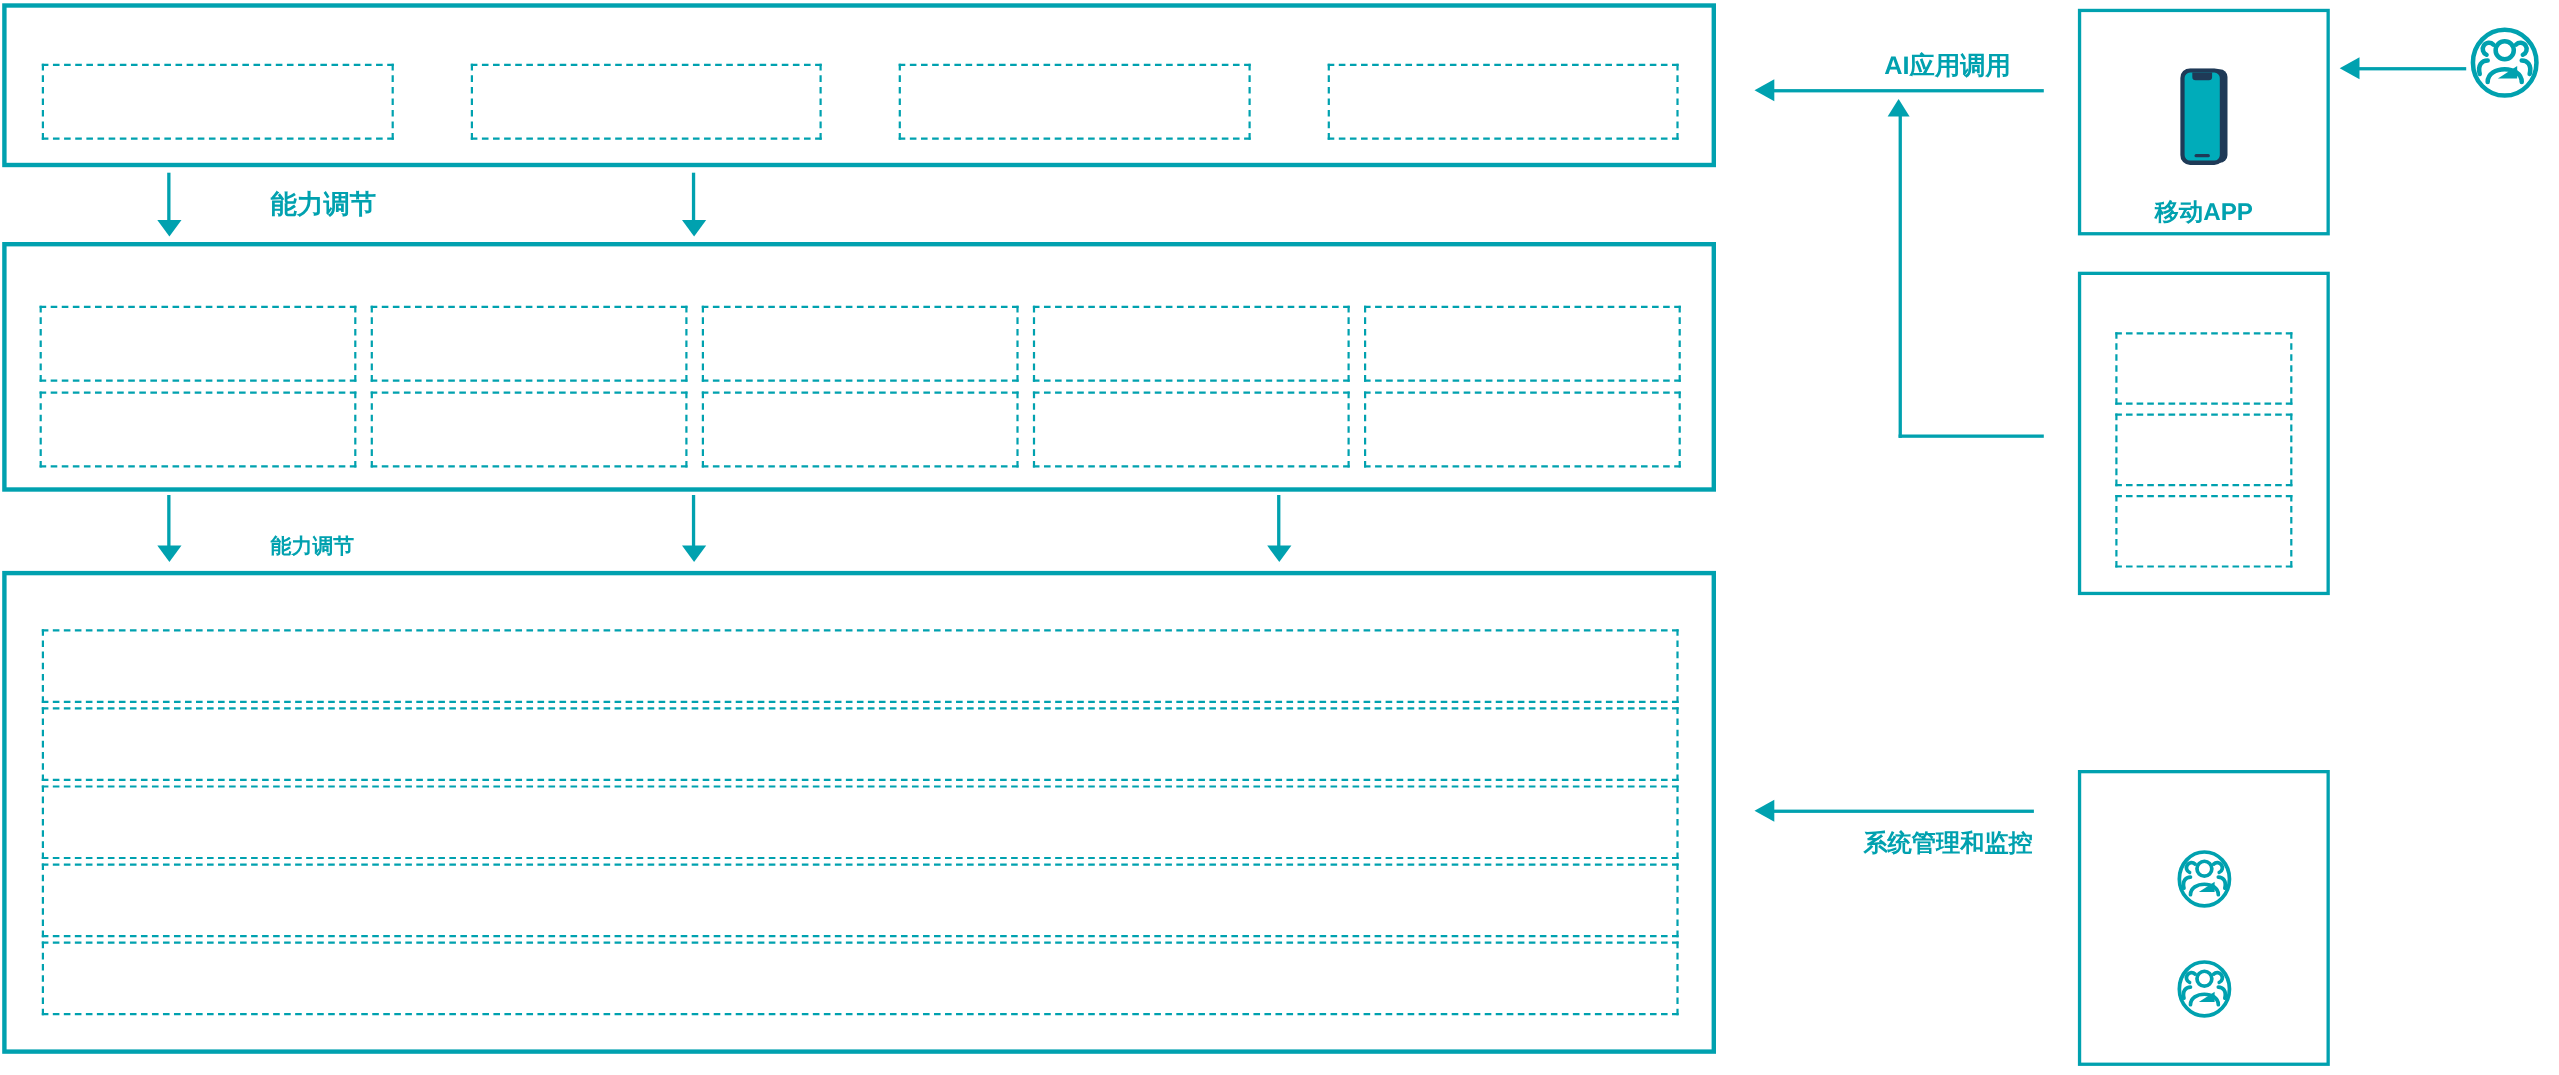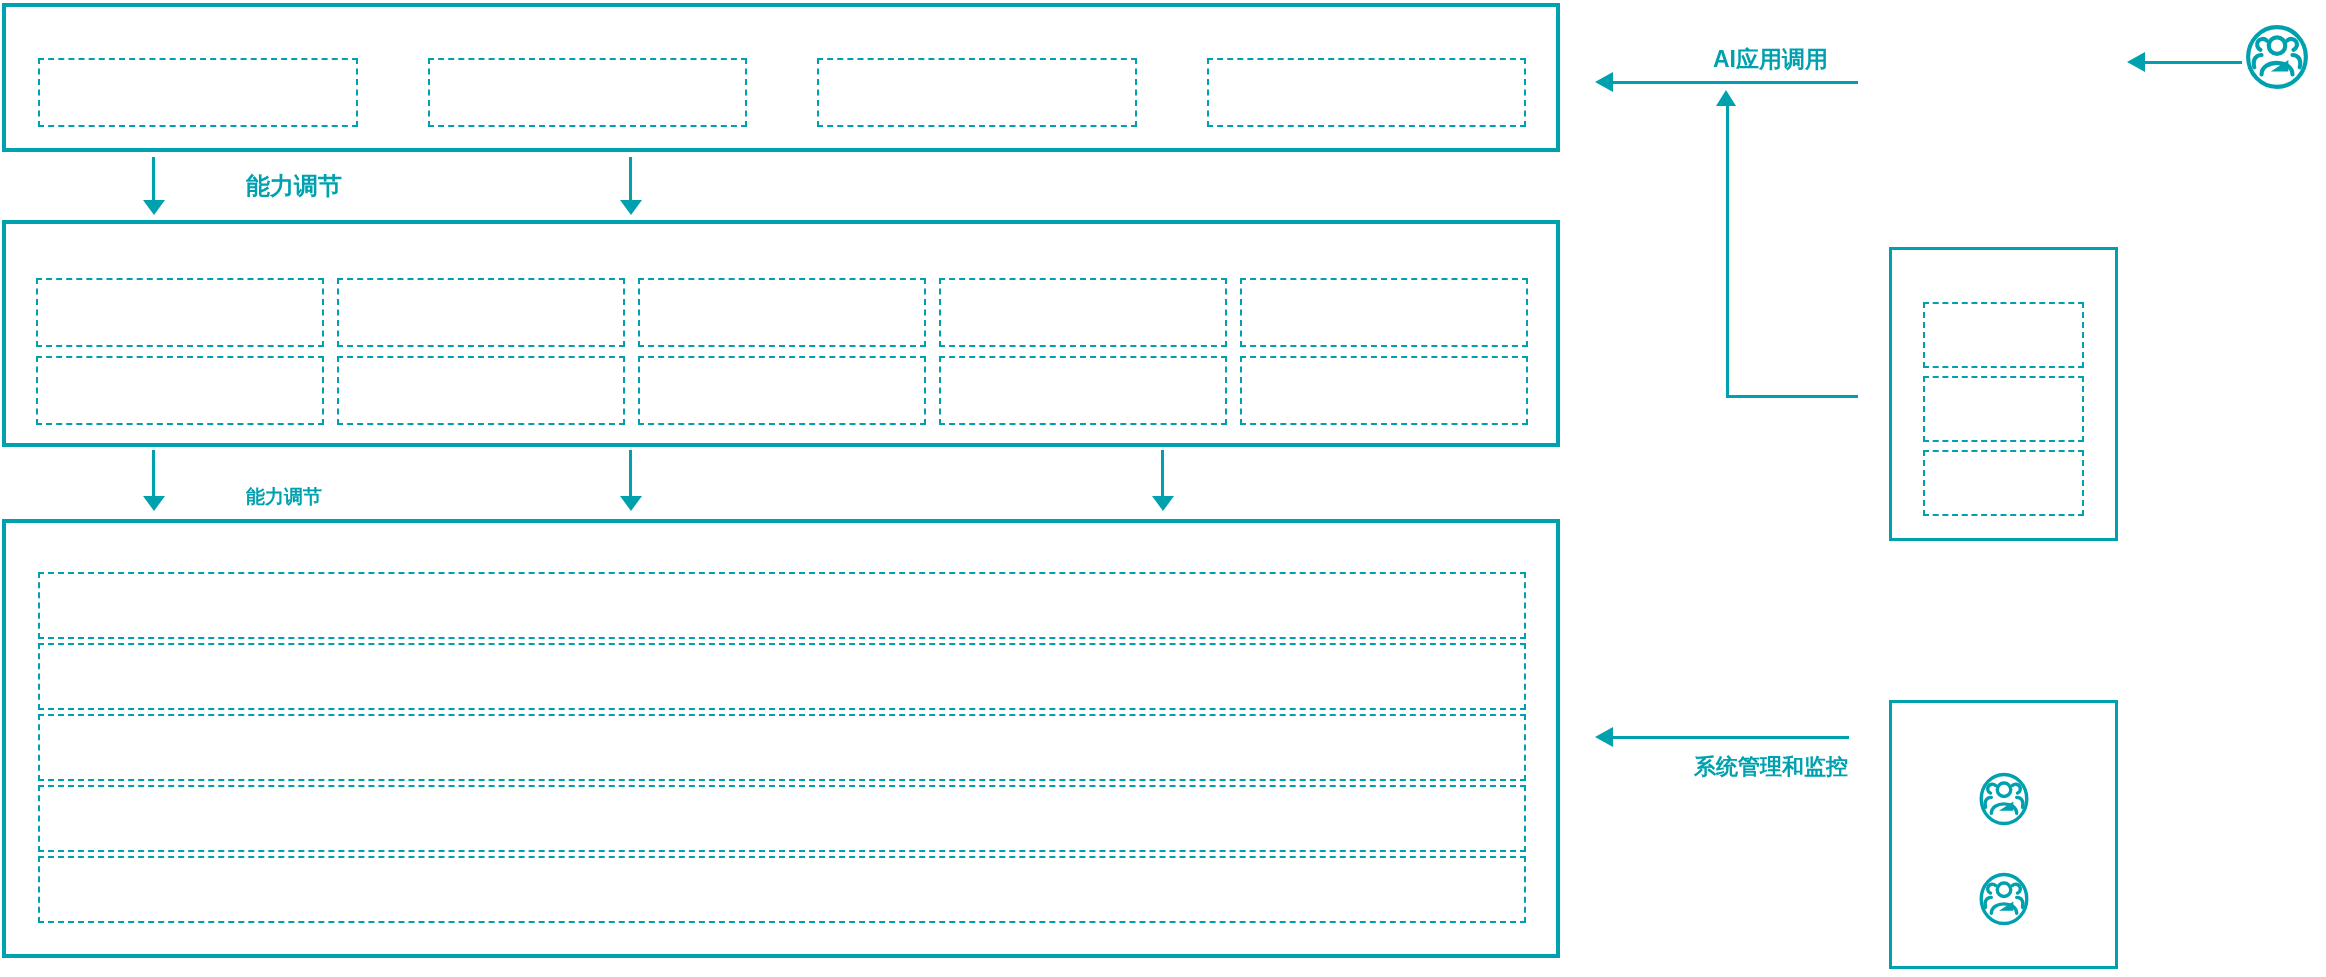--- a/index.html
+++ b/index.html
@@ -103,20 +103,31 @@
     </div>
 
   <div class="lbl lbl-ai-call">AI应用调用</div>
   <div class="ahead left" style="left:1595px;top:72px;"></div>
   <div class="aline" style="left:1612px;top:81px;width:246px;height:3px;"></div>
 
   <div class="ahead up" style="left:1716px;top:90px;"></div>
   <div class="aline" style="left:1726px;top:105px;width:3px;height:293px;"></div>
   <div class="aline" style="left:1726px;top:395px;width:132px;height:3px;"></div>
 
+  <div class="solid-box thin box-mobile">
+    <div class="phone-wrap">
+      <svg viewBox="0 0 44 88" width="44" height="88">
+        <rect x="8" y="1" width="35" height="85" rx="7" fill="#1f3a57"></rect>
+        <rect x="2" y="2" width="36" height="84" rx="7" fill="#00acba" stroke="#1f3a57" stroke-width="4"></rect>
+        <path d="M11 4 h18 v4 a3 3 0 0 1 -3 3 h-12 a3 3 0 0 1 -3 -3 z" fill="#1f3a57"></path>
+        <rect x="13" y="78" width="14" height="3" rx="1.5" fill="#1f3a57"></rect>
+      </svg>
+    </div>
+    <div class="lbl-mobile">移动APP</div>
+  </div>
 
   <div class="ahead left" style="left:2127px;top:52px;"></div>
   <div class="aline" style="left:2144px;top:61px;width:98px;height:3px;"></div>
 
   <div class="ext-user">
     <svg viewBox="0 0 64 64" width="66" height="66" fill="none" stroke="#00a1af" stroke-width="4" stroke-linecap="round">
       <ellipse cx="32" cy="32" rx="28" ry="29"></ellipse>
       <circle cx="32" cy="21" r="8"></circle>
       <path d="M17 49 C17 34 47 34 47 49"></path>
       <path d="M22 16 a5.5 5.5 0 1 0 -6 9"></path>

